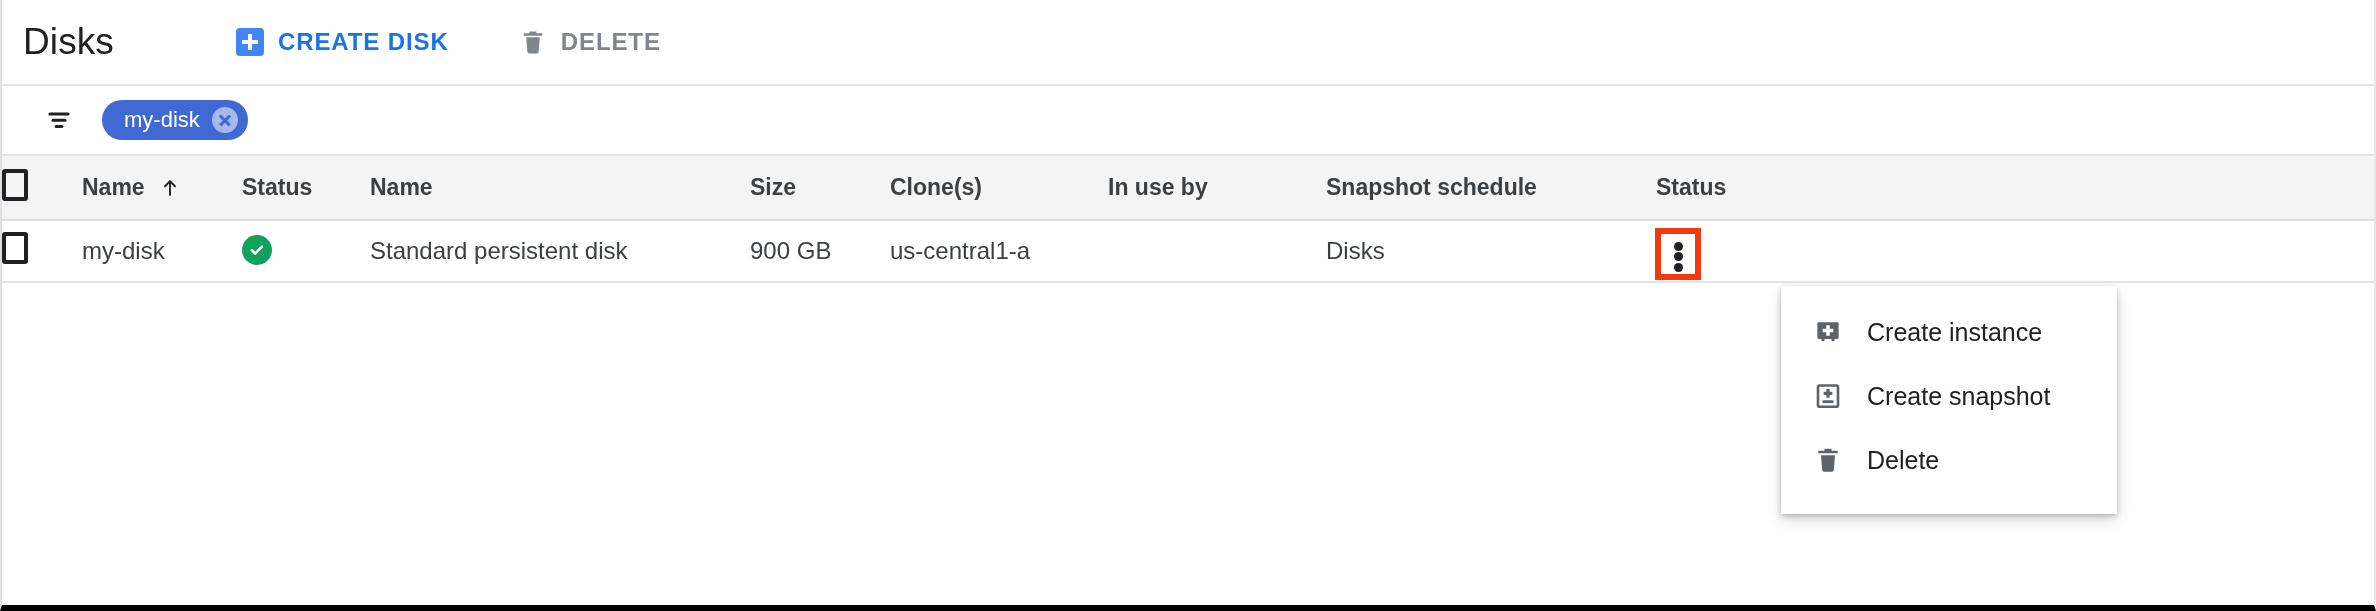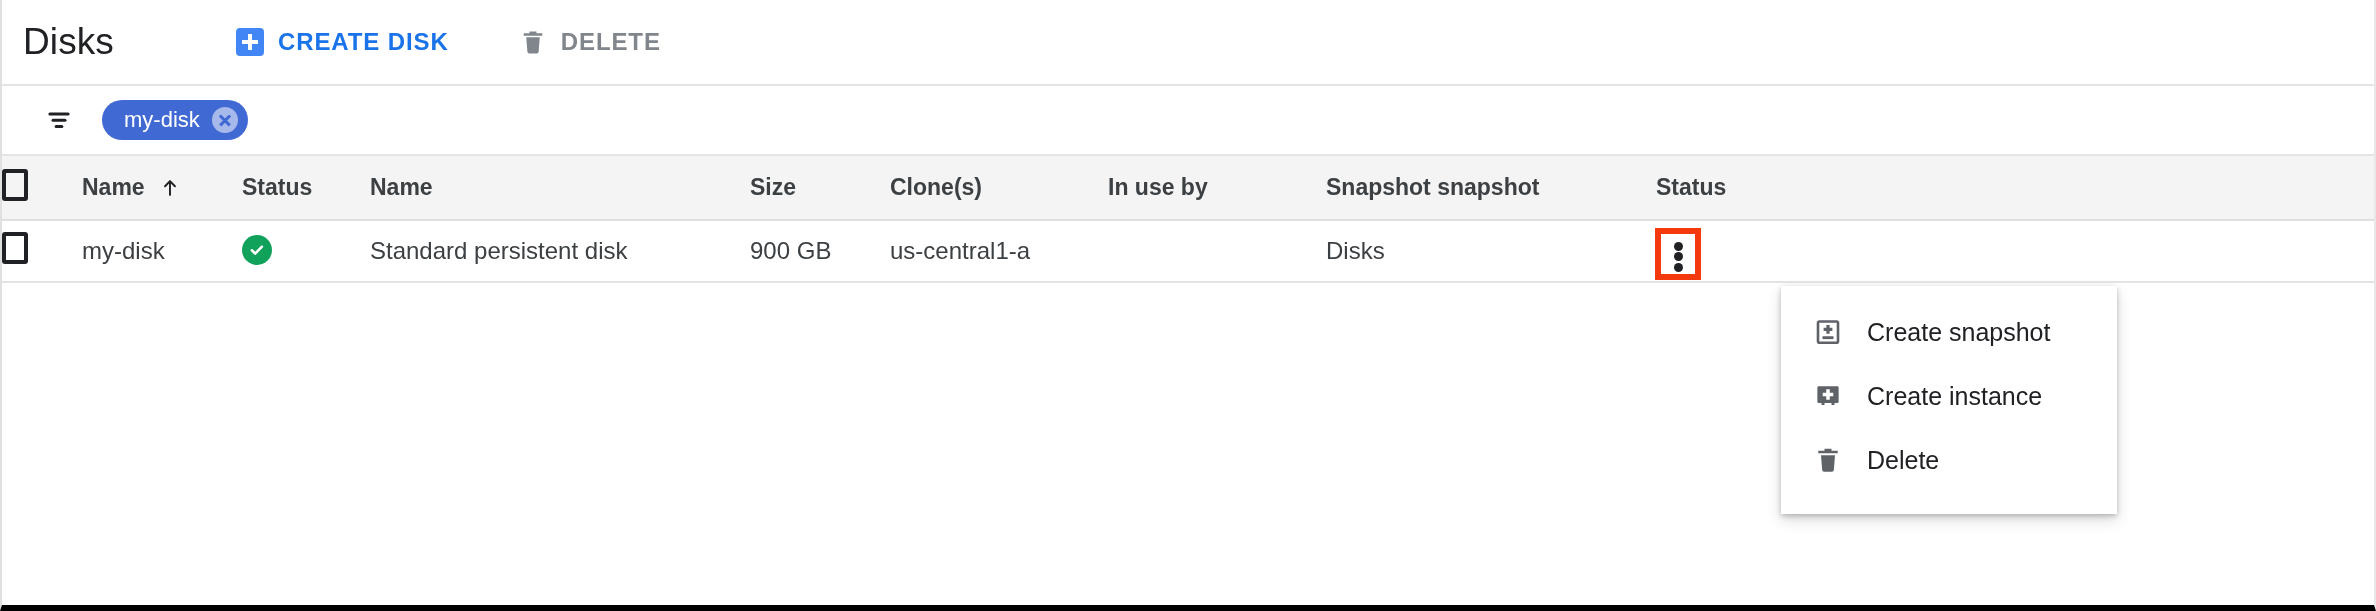--- a/index.html
+++ b/index.html
@@ -329,21 +329,21 @@
                 <path d="M12 4.5v15M12 4.5l-5.4 5.6M12 4.5l5.4 5.6" fill="none" stroke="#202124" stroke-width="2.1" stroke-linecap="round" stroke-linejoin="round"></path>
               </svg>
             </span>
           </span>
         </th>
         <th>Status</th>
         <th>Name</th>
         <th>Size</th>
         <th>Clone(s)</th>
         <th>In use by</th>
-        <th>Snapshot snapshot</th>
+        <th>Snapshot schedule</th>
         <th>Status</th>
       </tr>
     </thead>
     <tbody>
       <tr>
         <td class="cell-pad-check">
           <span class="checkbox"></span>
         </td>
         <td>my-disk</td>
         <td>
@@ -370,38 +370,38 @@
         </td>
       </tr>
     </tbody>
   </table>
 
   <div class="menu">
 
     <div class="menu-item">
       <span class="mi-icon">
         <svg viewBox="0 0 24 24" width="30" height="32">
+          <path d="M4.5 4.2h15a1 1 0 0 1 1 1v11.4a1 1 0 0 1-1 1h-2.3v1.6h-2.4v-1.6H9.2v1.6H6.8v-1.6H4.5a1 1 0 0 1-1-1V5.2a1 1 0 0 1 1-1z" fill="#5f6368"></path>
+          <rect x="10.6" y="6.6" width="2.8" height="8.4" fill="#ffffff"></rect>
+          <rect x="7.8" y="9.4" width="8.4" height="2.8" fill="#ffffff"></rect>
+        </svg>
+      </span>
+      <span class="menu-label">Create instance</span>
+    </div>
+
+    <div class="menu-item">
+      <span class="mi-icon">
+        <svg viewBox="0 0 24 24" width="30" height="32">
           <rect x="4" y="3.6" width="16" height="17" rx="1.2" fill="none" stroke="#5f6368" stroke-width="2.1"></rect>
           <rect x="10.7" y="6.4" width="2.6" height="7" fill="#5f6368"></rect>
           <rect x="8.5" y="8.6" width="7" height="2.6" fill="#5f6368"></rect>
           <rect x="7.6" y="15.4" width="8.8" height="2.3" fill="#5f6368"></rect>
         </svg>
       </span>
       <span class="menu-label">Create snapshot</span>
-    </div>
-
-    <div class="menu-item">
-      <span class="mi-icon">
-        <svg viewBox="0 0 24 24" width="30" height="32">
-          <path d="M4.5 4.2h15a1 1 0 0 1 1 1v11.4a1 1 0 0 1-1 1h-2.3v1.6h-2.4v-1.6H9.2v1.6H6.8v-1.6H4.5a1 1 0 0 1-1-1V5.2a1 1 0 0 1 1-1z" fill="#5f6368"></path>
-          <rect x="10.6" y="6.6" width="2.8" height="8.4" fill="#ffffff"></rect>
-          <rect x="7.8" y="9.4" width="8.4" height="2.8" fill="#ffffff"></rect>
-        </svg>
-      </span>
-      <span class="menu-label">Create instance</span>
     </div>
 
 
     <div class="menu-item">
       <span class="mi-icon">
         <svg viewBox="0 0 24 24" width="30" height="32">
           <path d="M9.2 3h5.6v1.5h5v2.1H4.2V4.5h5V3z" fill="#5f6368"></path>
           <path d="M6.4 8.2h11.2l-.9 11.6a1.6 1.6 0 0 1-1.6 1.5H8.9a1.6 1.6 0 0 1-1.6-1.5L6.4 8.2z" fill="#5f6368"></path>
         </svg>
       </span>

